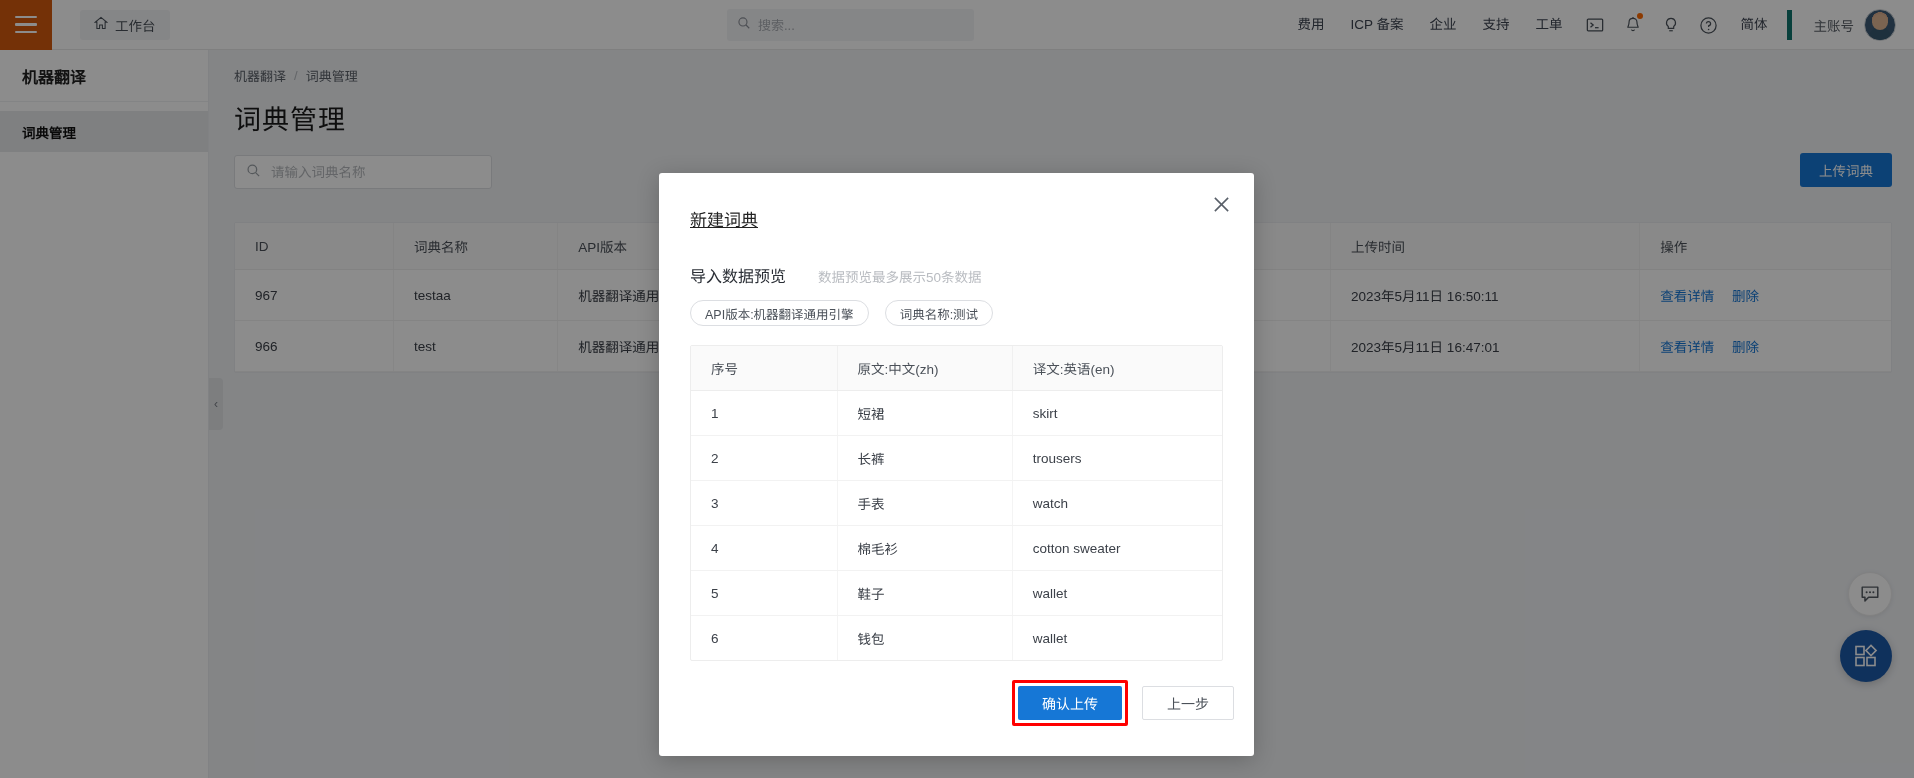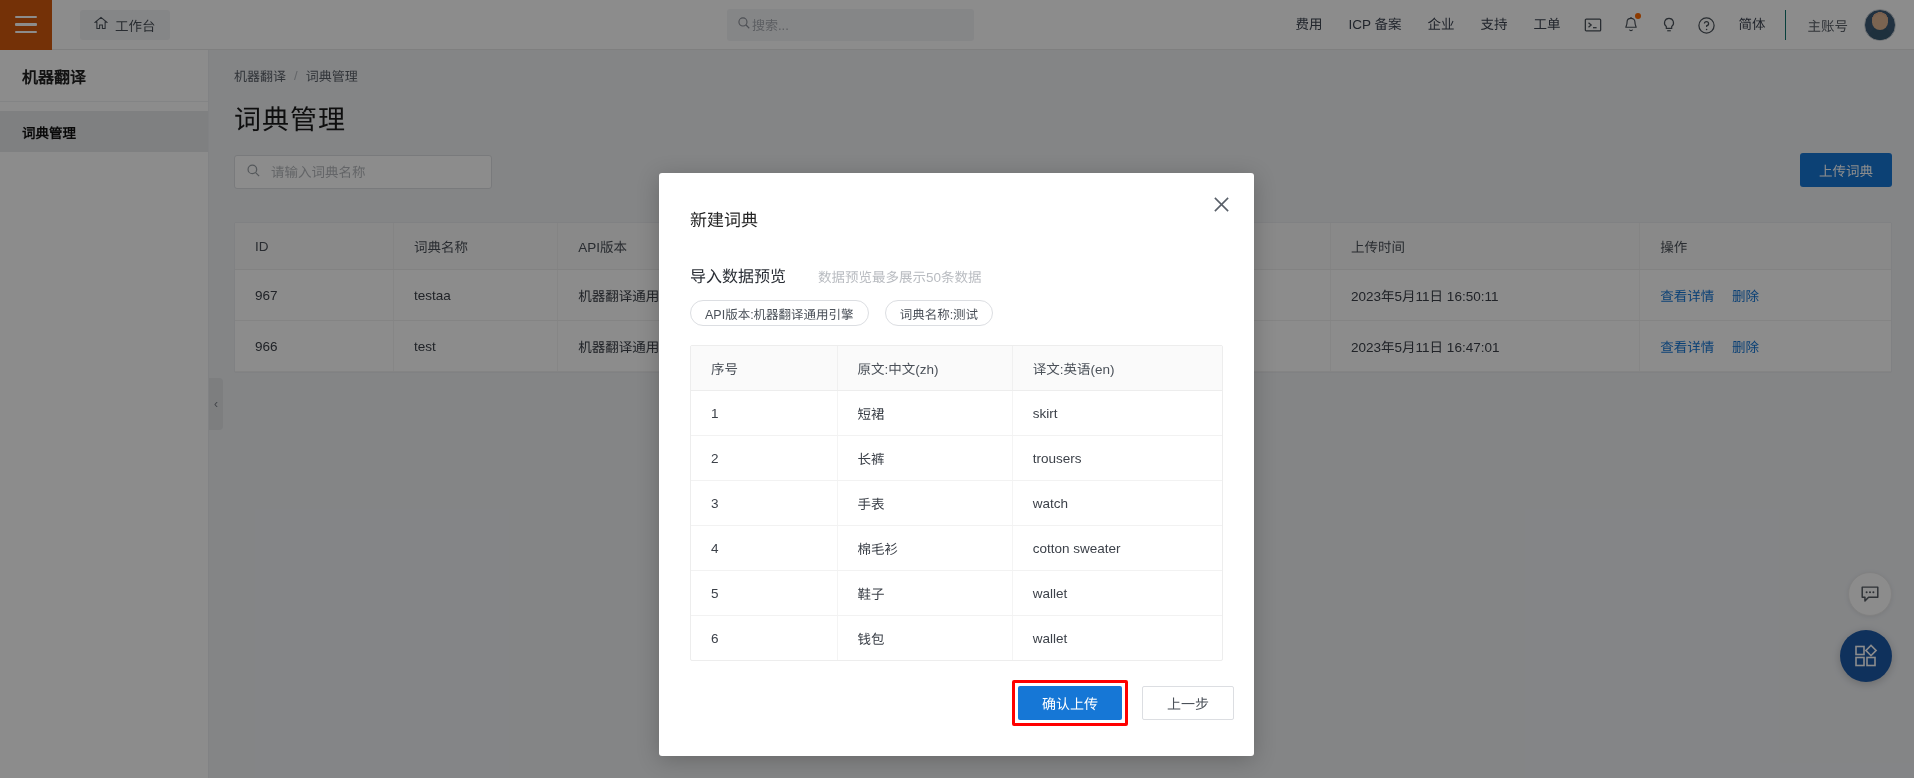--- a/index.html
+++ b/index.html
@@ -37,21 +37,21 @@
     margin-left: 28px; height: 30px; padding: 0 14px;
     background: #f3f4f6; border-radius: 3px;
     display: flex; align-items: center; gap: 7px;
     font-size: 13.5px; color: #4a5159; cursor: pointer; flex: 0 0 auto;
   }
   .workbench .lbl { white-space: nowrap; }
 
   .search-box {
     position: absolute; left: 727px; top: 9px; width: 247px; height: 32px;
     background: #f3f4f6; border-radius: 3px;
-    display: flex; align-items: center; padding: 0 10px; gap: 1px;
+    display: flex; align-items: center; padding: 0 10px; gap: 7px;
     cursor: text;
   }
   .search-box input {
     border: none; outline: none; background: transparent;
     font-size: 13px; color: #666; width: 100%;
     font-family: "Liberation Sans", "DejaVu Sans", sans-serif;
   }
   .search-box input::placeholder { color: #a8acb3; }
 
   .nav-right {
@@ -64,22 +64,22 @@
   }
   .nav-icon {
     width: 38px; height: 50px; display: flex; align-items: center; justify-content: center;
     cursor: pointer; position: relative; color: #4a5159;
   }
   .dot-badge {
     position: absolute; top: 13px; right: 9px; width: 6px; height: 6px;
     border-radius: 50%; background: #ff6a00;
   }
   .acct {
-    display: flex; align-items: center; gap: 16px;
-    border-left: 1px solid #0f766e; height: 30px; padding: 0 18px 0 22px;
+    display: flex; align-items: center; gap: 10px;
+    border-left: 5px solid #0f766e; height: 30px; padding: 0 18px 0 22px;
     margin-left: 6px; cursor: pointer; justify-content: flex-end;
   }
   .acct .name { font-size: 13.5px; color: #5b6169; white-space: nowrap; }
   .avatar {
     width: 32px; height: 32px; border-radius: 50%;
     background: radial-gradient(circle at 50% 34%, #d9ab8d 0 32%, #3c5a75 33% 100%);
     border: 1px solid #d0d4d8; overflow: hidden; position: relative; flex: 0 0 auto;
   }
   .avatar::after {
     content:''; position:absolute; left:50%; top:58%; transform:translateX(-50%);
@@ -178,21 +178,21 @@
     background: #fff; border-radius: 3px; z-index: 50;
     box-shadow: 0 4px 22px rgba(0,0,0,0.22);
   }
   .modal-close {
     position: absolute; right: 20px; top: 18px; width: 26px; height: 26px;
     display: flex; align-items: center; justify-content: center;
     cursor: pointer; color: #585f68;
   }
   .modal-title {
     position: absolute; left: 31px; top: 33px;
-    font-size: 17px; color: #222;
+    font-size: 17px; color: #222; text-decoration: underline;
   }
   .section-row {
     position: absolute; left: 31px; top: 90px; display: flex; align-items: baseline; gap: 32px;
   }
   .section-title { font-size: 16px; color: #2b2f36; }
   .section-hint { font-size: 13.5px; color: #b9bcc1; }
 
   .tags { position: absolute; left: 31px; top: 127px; display: flex; gap: 16px; }
   .tag {
     border: 1px solid #dcdee2; border-radius: 13px;

